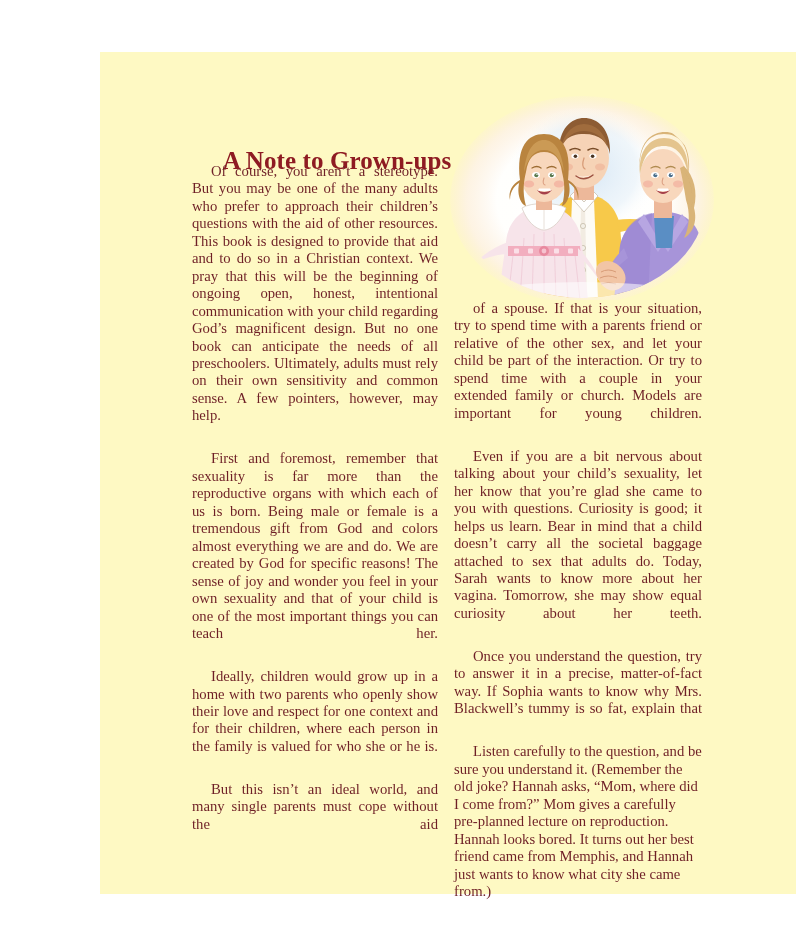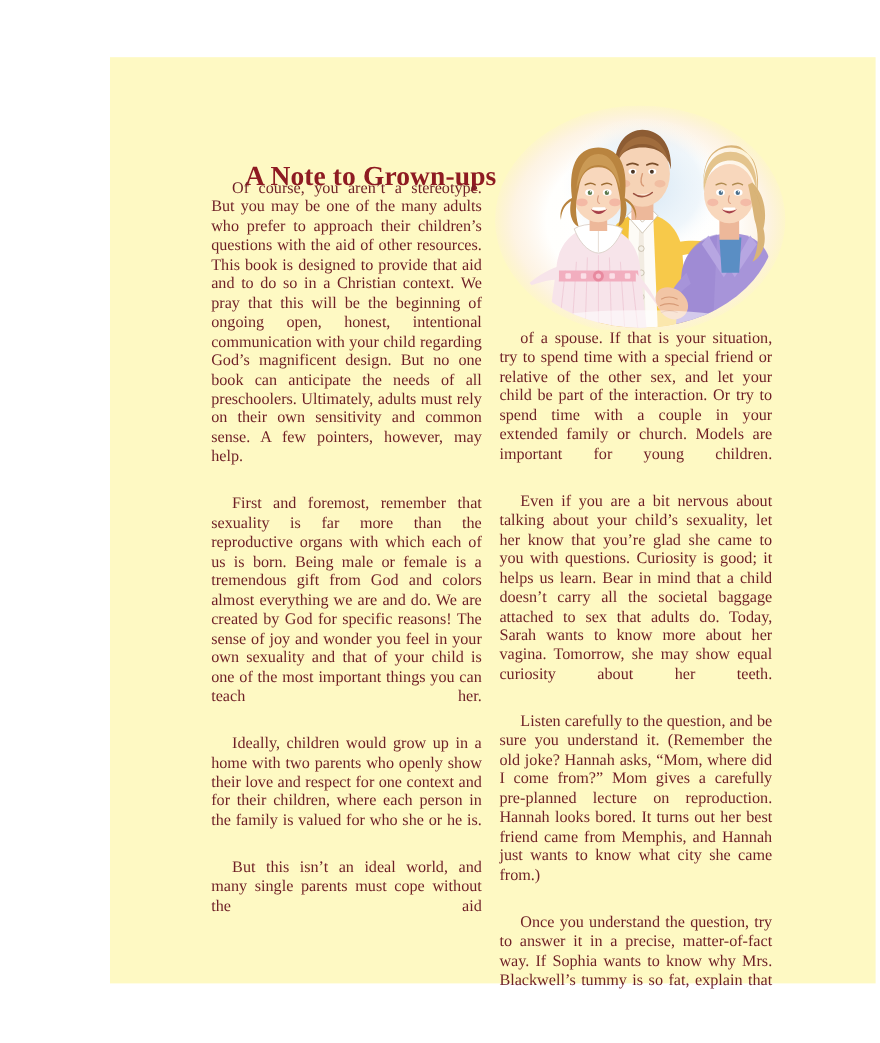--- a/index.html
+++ b/index.html
@@ -273,19 +273,19 @@
   <h1 id="page-title">A Note to Grown-ups</h1>
 
   <div id="column-left" class="column">
     <p class="para">Of course, you aren’t a stereotype. But you may be one of the many adults who prefer to approach their children’s questions with the aid of other resources. This book is designed to provide that aid and to do so in a Christian context. We pray that this will be the beginning of ongoing open, honest, intentional communication with your child regarding God’s magnificent design. But no one book can anticipate the needs of all preschoolers. Ultimately, adults must rely on their own sensitivity and common sense. A few pointers, however, may help.</p>
     <p class="para">First and foremost, remember that sexuality is far more than the reproductive organs with which each of us is born. Being male or female is a tremendous gift from God and colors almost everything we are and do. We are created by God for specific reasons! The sense of joy and wonder you feel in your own sexuality and that of your child is one of the most important things you can teach her.</p>
     <p class="para">Ideally, children would grow up in a home with two parents who openly show their love and respect for one context and for their children, where each person in the family is valued for who she or he is.</p>
     <p class="para flush-last">But this isn’t an ideal world, and many single parents must cope without the aid</p>
   </div>
 
   <div id="column-right" class="column">
-    <p class="para">of a spouse. If that is your situation, try to spend time with a special friend or relative of the other sex, and let your child be part of the interaction. Or try to spend time with a couple in your extended family or church. Models are important for young children.</p>
+    <p class="para">of a spouse. If that is your situation, try to spend time with a parents friend or relative of the other sex, and let your child be part of the interaction. Or try to spend time with a couple in your extended family or church. Models are important for young children.</p>
     <p class="para">Even if you are a bit nervous about talking about your child’s sexuality, let her know that you’re glad she came to you with questions. Curiosity is good; it helps us learn. Bear in mind that a child doesn’t carry all the societal baggage attached to sex that adults do. Today, Sarah wants to know more about her vagina. Tomorrow, she may show equal curiosity about her teeth.</p>
+    <p class="para flush-last">Once you understand the question, try to answer it in a precise, matter-of-fact way. If Sophia wants to know why Mrs. Blackwell’s tummy is so fat, explain that</p>
     <p class="para">Listen carefully to the question, and be sure you understand it. (Remember the old joke? Hannah asks, “Mom, where did I come from?” Mom gives a carefully pre-planned lecture on reproduction. Hannah looks bored. It turns out her best friend came from Memphis, and Hannah just wants to know what city she came from.)</p>
-    <p class="para flush-last">Once you understand the question, try to answer it in a precise, matter-of-fact way. If Sophia wants to know why Mrs. Blackwell’s tummy is so fat, explain that</p>
   </div>
 
 </div>
 
 </body></html>

